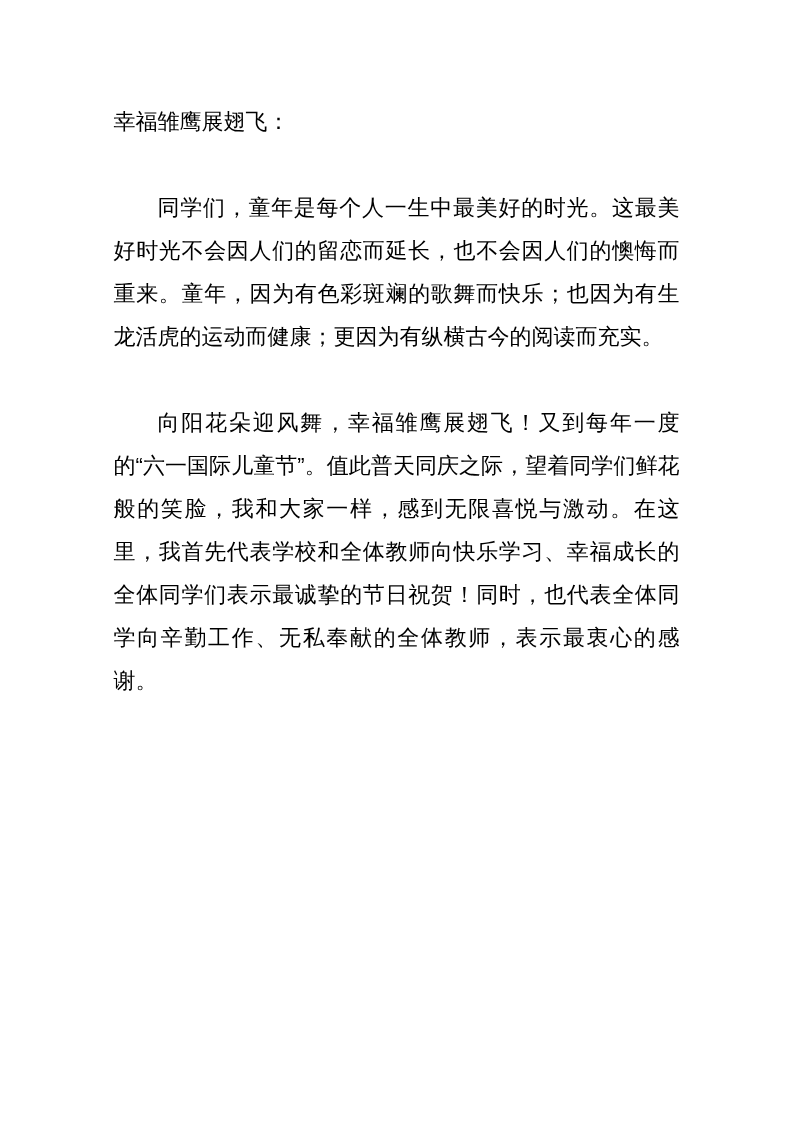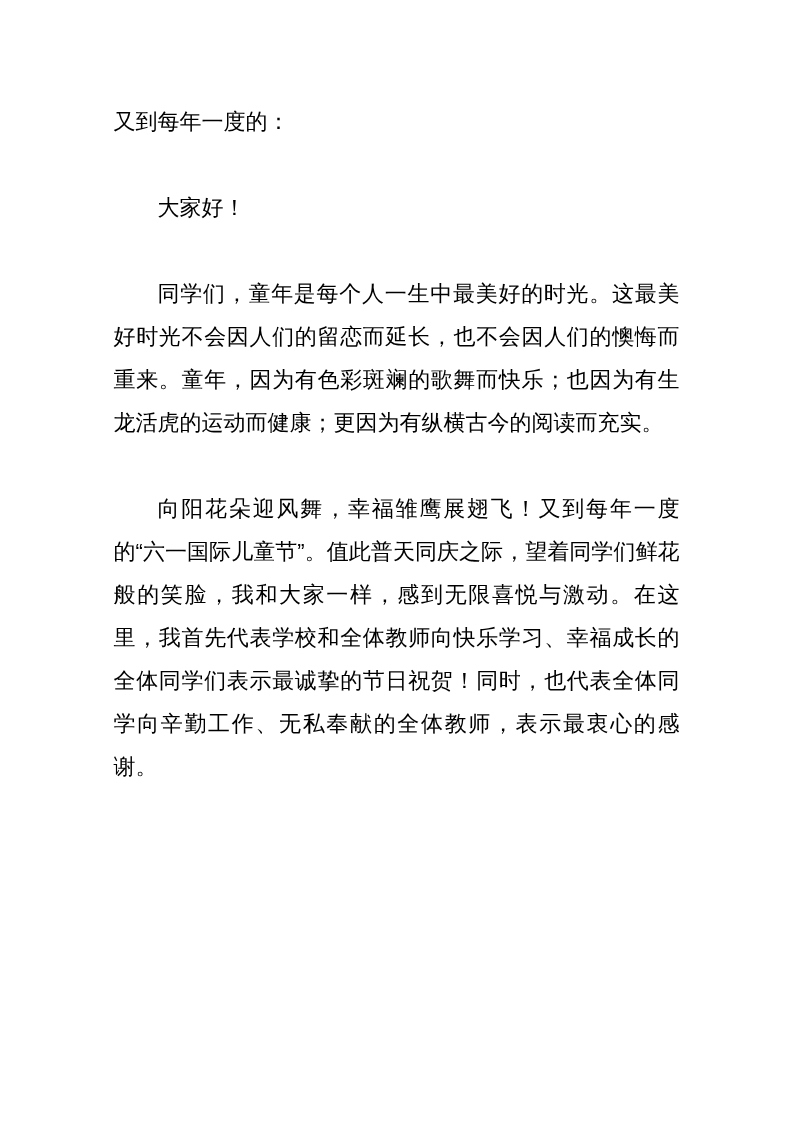--- a/index.html
+++ b/index.html
@@ -44,23 +44,22 @@
   }
 </style>
 </head>
 <body>
 
 <div class="page">
 
 
   <div class="doc-body">
 
-    <p>又到每年一度的：</p>
+    <p>幸福雏鹰展翅飞：</p>
 
-    <p class="indent">大家好！</p>
 
     <p class="indent">同学们，童年是每个人一生中最美好的时光。这最美好时光不会因人们的留恋而延长，也不会因人们的懊悔而重来。童年，因为有色彩斑斓的歌舞而快乐；也因为有生龙活虎的运动而健康；更因为有纵横古今的阅读而充实。</p>
 
     <p class="indent">向阳花朵迎风舞，幸福雏鹰展翅飞！又到每年一度的“六一国际儿童节”。值此普天同庆之际，望着同学们鲜花般的笑脸，我和大家一样，感到无限喜悦与激动。在这里，我首先代表学校和全体教师向快乐学习、幸福成长的全体同学们表示最诚挚的节日祝贺！同时，也代表全体同学向辛勤工作、无私奉献的全体教师，表示最衷心的感谢。</p>
 
   </div>
 
 </div>
 
 </body></html>

